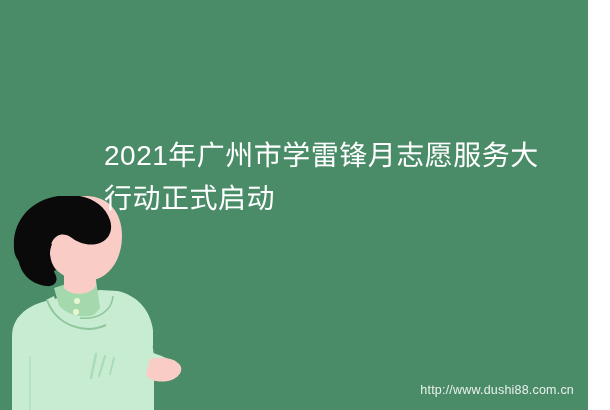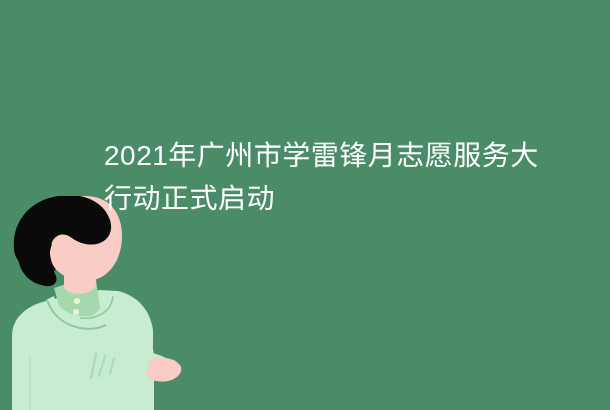--- a/index.html
+++ b/index.html
@@ -3,25 +3,26 @@
 <meta charset="utf-8">
 <title>2021年广州市学雷锋月志愿服务大行动正式启动</title>
 <style>
   html, body {
     margin: 0;
     padding: 0;
     background: #ffffff;
   }
   #banner {
     position: relative;
-    width: 610px;
+    width: 552px;
     height: 410px;
     overflow: hidden;
     background: #4a8b68;
     font-family: "Liberation Sans", "DejaVu Sans", sans-serif;
+    padding-left: 36px;
     -webkit-font-smoothing: antialiased;
   }
   
   .bg-fill {
     position: absolute;
     inset: 0;
     background: #4a8b68;
   }
   
   .headline {
@@ -116,14 +117,15 @@
         <path d="M44 44 C38 44 34 50 36 57 C38 64 46 66 50 62 Z" fill="#f4bdb6"></path>
 
         <path d="M14 52 C12 26 30 4 58 0 C84 -4 104 6 110 24 C113 33 110 42 102 46 C92 51 80 48 72 42 C64 36 56 38 52 46 C48 55 50 66 56 74 C46 80 34 78 26 72 C17 65 14 59 14 52 Z" fill="#0a0a0a"></path>
         <path d="M18 58 C18 76 30 88 46 90 C54 91 58 86 56 80 C50 68 48 58 52 48 C44 46 34 48 27 52 C22 54 18 56 18 58 Z" fill="#0a0a0a"></path>
       </g>
     </svg>
   </div>
 
   <div class="headline">2021年广州市学雷锋月志愿服务大行动正式启动</div>
 
+  <div class="watermark">http://www.dushi88.com.cn</div>
 
 </div>
 
 </body></html>

